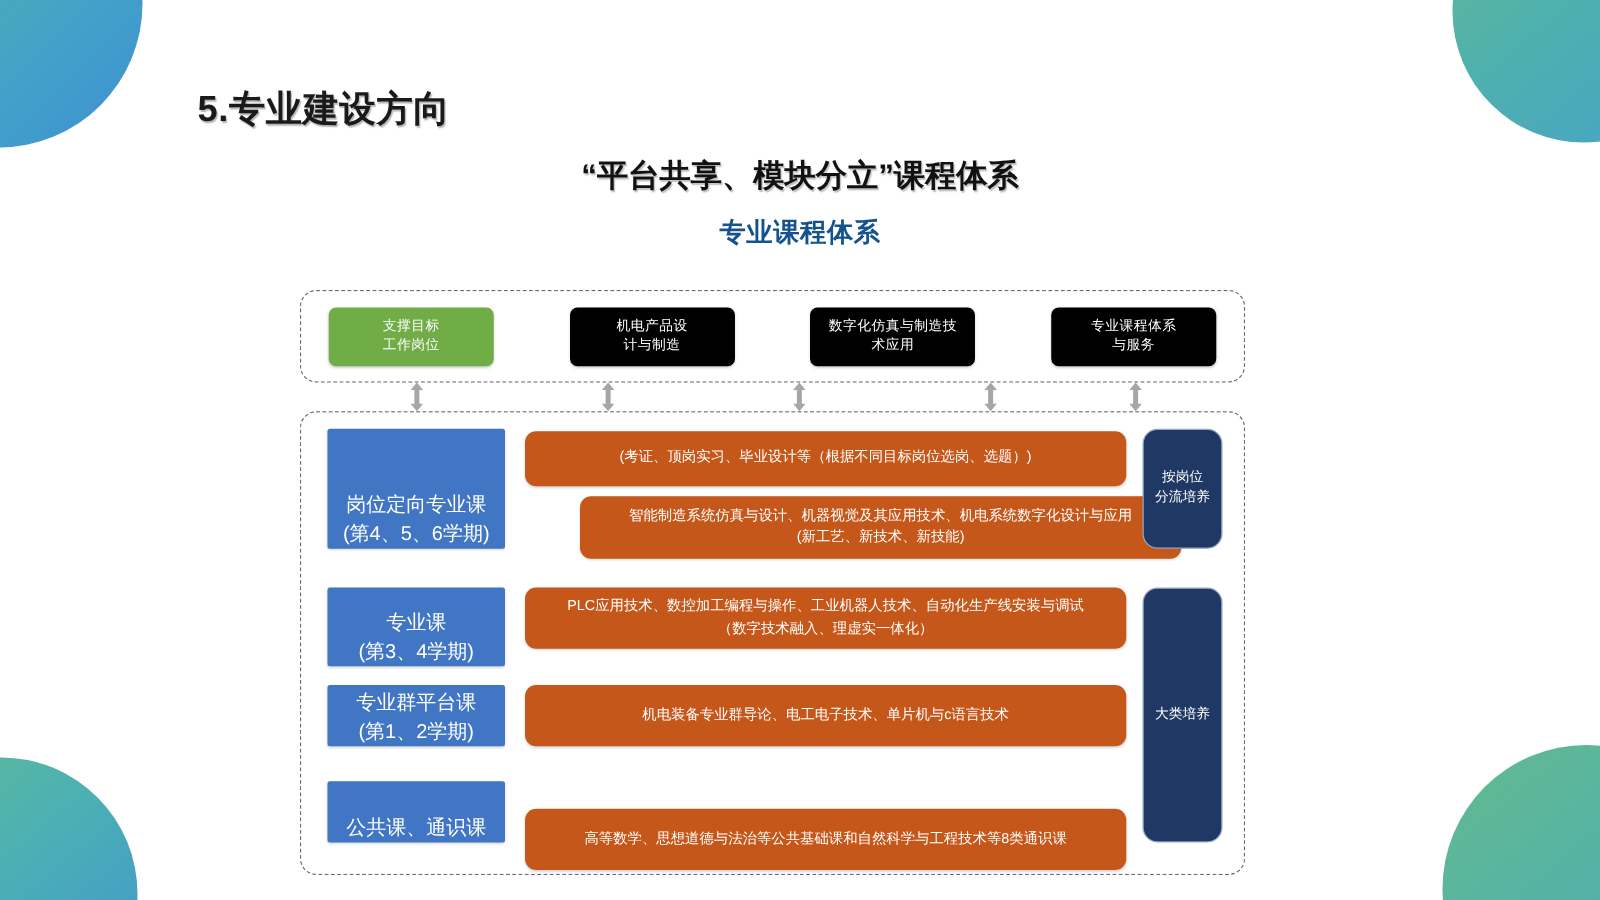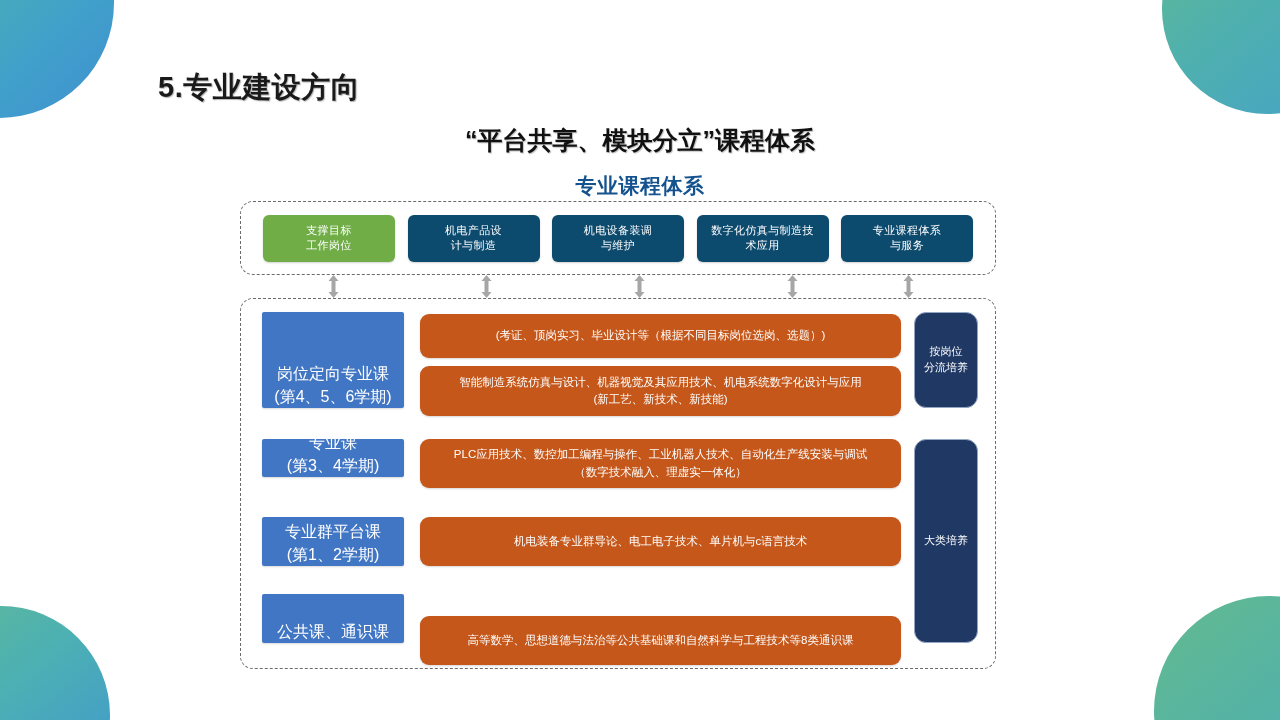--- a/index.html
+++ b/index.html
@@ -72,21 +72,21 @@
     font-size: 21px;
     font-weight: bold;
     color: #15538f;
     letter-spacing: 0.5px;
   }
 
   
   .diagram {
     position: absolute;
     left: 240px;
-    top: 201px;
+    top: 232px;
     width: 756px;
     height: 468px;
   }
 
   .dashed-box {
     position: absolute;
     border: 1.6px dashed #6b6b6b;
     border-radius: 13px;
     box-sizing: border-box;
   }
@@ -120,21 +120,21 @@
     align-items: center;
     justify-content: center;
     text-align: center;
     color: #ffffff;
     font-size: 11px;
     line-height: 1.35;
     letter-spacing: 0.4px;
     box-shadow: 0 1px 2px rgba(0,0,0,0.18);
   }
   .green-light { background: #70ad47; }
-  .green-dark  { background: #0c4a6e; }
+  .green-dark  { background: #000000; }
 
   
   .arrow {
     position: absolute;
     top: 74px;
     width: 11px;
     height: 23px;
   }
 
   
@@ -225,26 +225,20 @@
       </span>
     </div>
     <div class="green-box green-dark">
       <span>
         <span>机电产品设</span><br>
         <span>计与制造</span>
       </span>
     </div>
     <div class="green-box green-dark">
       <span>
-        <span>机电设备装调</span><br>
-        <span>与维护</span>
-      </span>
-    </div>
-    <div class="green-box green-dark">
-      <span>
         <span>数字化仿真与制造技</span><br>
         <span>术应用</span>
       </span>
     </div>
     <div class="green-box green-dark">
       <span>
         <span>专业课程体系</span><br>
         <span>与服务</span>
       </span>
     </div>
@@ -282,34 +276,34 @@
       <span>
         <span>岗位定向专业课</span><br>
         <span>(第4、5、6学期)</span>
       </span>
     </div>
     <div class="mid-col orange-box" style="top:16px; height:44px;">
       <span>
         <span>(考证、顶岗实习、毕业设计等（根据不同目标岗位选岗、选题）)</span>
       </span>
     </div>
-    <div class="mid-col orange-box" style="top:68px; height:50px;">
+    <div class="mid-col orange-box" style="top:68px; height:50px;margin-left:44px;">
       <span>
         <span>智能制造系统仿真与设计、机器视觉及其应用技术、机电系统数字化设计与应用</span><br>
         <span>(新工艺、新技术、新技能)</span>
       </span>
     </div>
     <div class="navy-box" style="top:14px; height:96px;">
       <span>
         <span>按岗位</span><br>
         <span>分流培养</span>
       </span>
     </div>
 
-    <div class="left-col blue-box" style="top:141px; height:38px;">
+    <div class="left-col blue-box" style="top:141px; height:63px;">
       <span>
         <span>专业课</span><br>
         <span>(第3、4学期)</span>
       </span>
     </div>
     <div class="mid-col orange-box" style="top:141px; height:49px;">
       <span>
         <span>PLC应用技术、数控加工编程与操作、工业机器人技术、自动化生产线安装与调试</span><br>
         <span>（数字技术融入、理虚实一体化）</span>
       </span>

